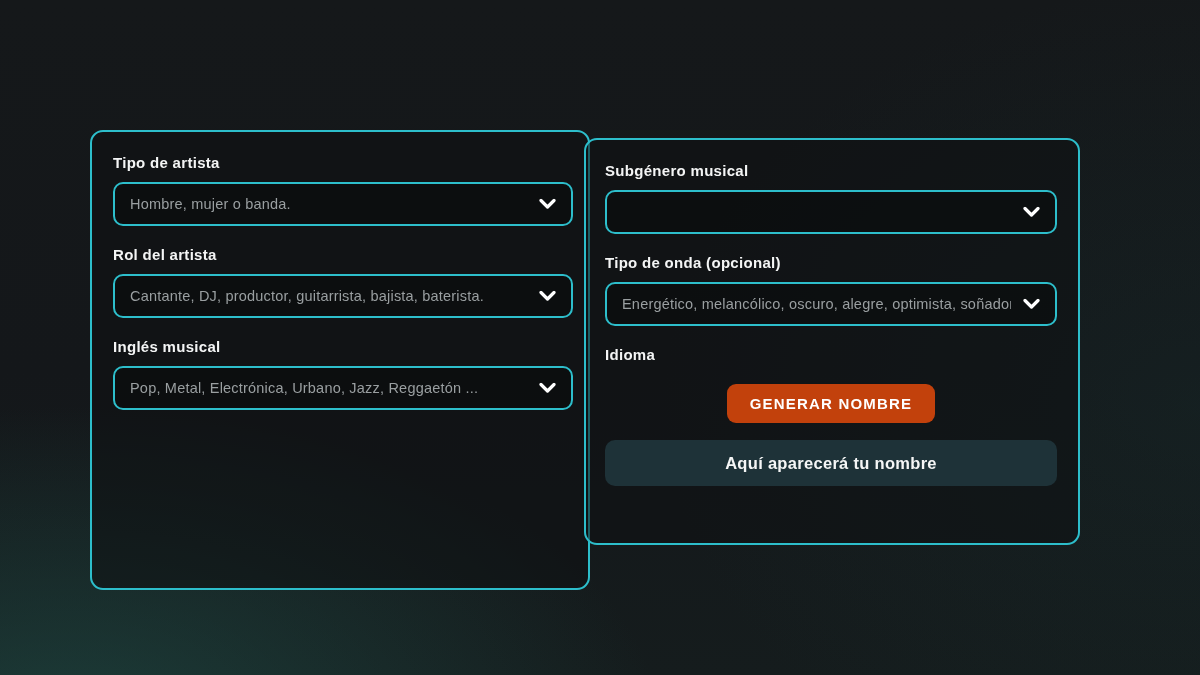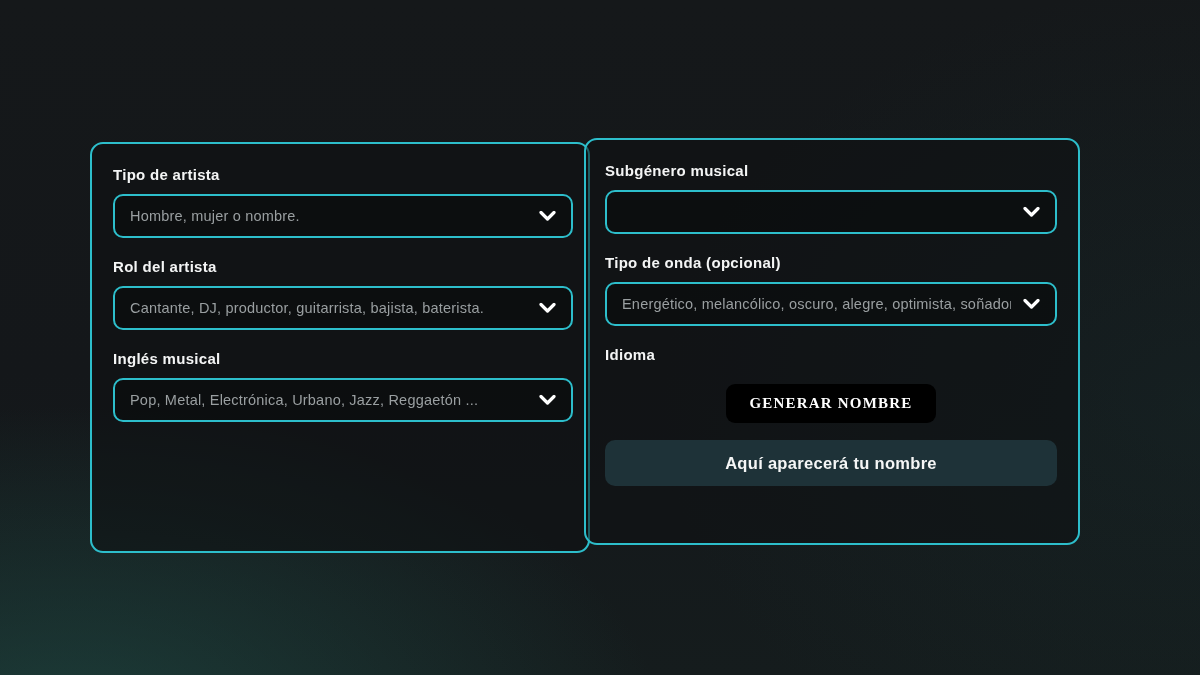--- a/index.html
+++ b/index.html
@@ -11,21 +11,21 @@
       radial-gradient(900px 700px at 100% 60%, rgba(24, 52, 50, 0.28), rgba(24, 52, 50, 0) 60%),
       linear-gradient(180deg, #15181a 0%, #14171a 55%, #151c1d 100%);
     position: relative;
   }
   .panel {
     position: absolute;
     border: 2px solid #2dbecb;
     border-radius: 13px;
     background: rgba(14, 17, 19, 0.55);
   }
-  .panel-left  { left: 90px;  top: 142px; width: 500px; height: 411px; padding: 21px 15px 0 21px; }
+  .panel-left  { left: 90px;  top: 130px; width: 500px; height: 460px; padding: 21px 15px 0 21px; }
   .panel-right { left: 584px; top: 138px; width: 496px; height: 407px; padding: 21px 21px 0 19px; }
   .group { margin-bottom: 19px; }
   .field-label {
     display: block;
     color: #f4f5f5;
     font-size: 15px;
     font-weight: 700;
     letter-spacing: 0.3px;
     line-height: 19px;
     margin-bottom: 10px;
@@ -66,23 +66,23 @@
     padding: 0 15px;
     color: #e8eaea;
     font-family: "Liberation Sans", sans-serif;
     font-size: 14.5px;
     outline: none;
   }
   .text-field::placeholder { color: #9a9fa1; opacity: 1; }
   .btn-row { display: flex; justify-content: center; margin-top: 20px; }
   .generate-btn {
     border: none;
-    background: #000000;
+    background: #c2410c;
     color: #ffffff;
-    font-family: Liberation Serif, serif;
+    font-family: Liberation Sans, sans-serif;
     font-size: 15px;
     font-weight: 700;
     letter-spacing: 1.2px;
     height: 39px;
     padding: 0 23px;
     border-radius: 9px;
     cursor: pointer;
   }
   .result-box {
     margin-top: 17px;
@@ -99,21 +99,21 @@
   }
 </style>
 </head>
 <body>
 
 <section class="panel panel-left">
 
   <div class="group">
     <label class="field-label">Tipo de artista</label>
     <div class="field">
-      <span class="ph">Hombre, mujer o nombre.</span>
+      <span class="ph">Hombre, mujer o banda.</span>
       <svg class="chev" viewBox="0 0 17 11">
           <polyline points="2,2 8.5,8.5 15,2" fill="none" stroke="#ffffff" stroke-width="3.2" stroke-linecap="round" stroke-linejoin="round"></polyline>
         </svg>
     </div>
   </div>
 
   <div class="group">
     <label class="field-label">Rol del artista</label>
     <div class="field">
       <span class="ph">Cantante, DJ, productor, guitarrista, bajista, baterista.</span>

